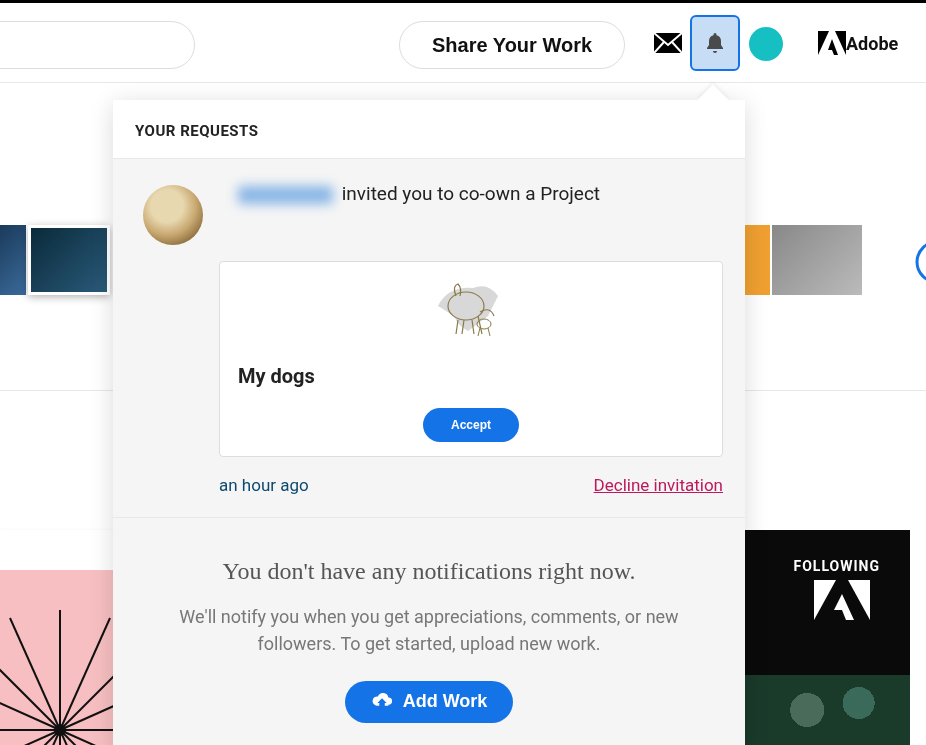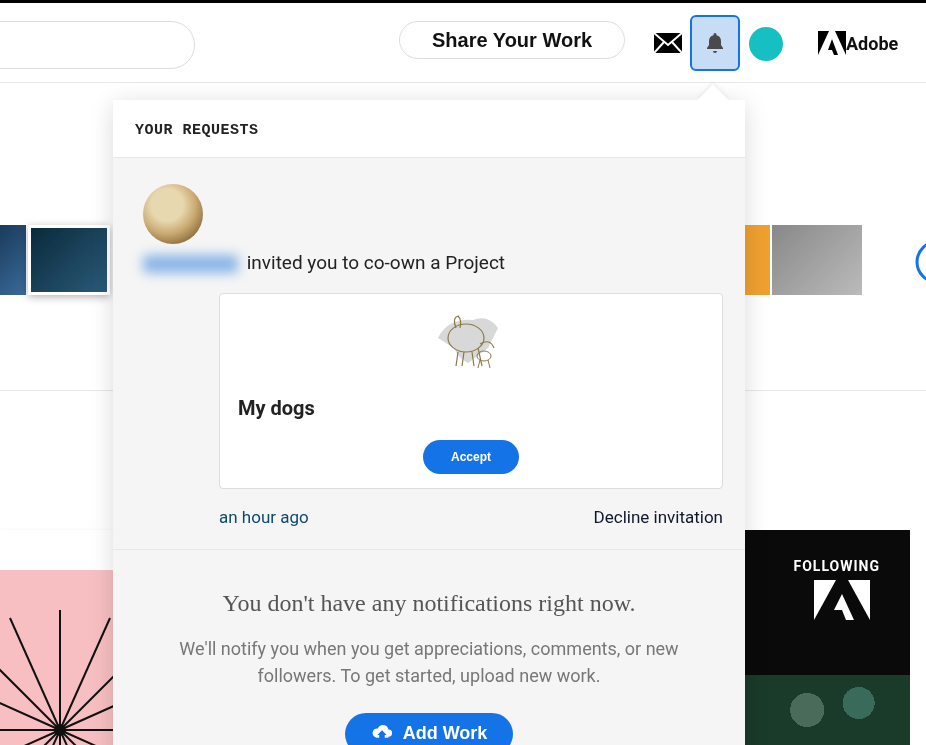--- a/index.html
+++ b/index.html
@@ -33,21 +33,21 @@
       width: 255px;
       height: 48px;
       border: 1px solid #ddd;
       border-radius: 24px;
       background: #fff;
     }
     .share-btn {
       position: absolute;
       left: 399px;
       top: 18px;
-      height: 38px;
+      height: 48px;
       padding: 0 32px;
       border: 1px solid #ddd;
       border-radius: 24px;
       background: #fff;
       font-size: 20px;
       font-weight: 700;
       color: #111;
       display: flex;
       align-items: center;
       cursor: pointer;
@@ -235,32 +235,30 @@
       box-shadow: -2px -2px 4px rgba(0,0,0,0.05);
     }
     .section-header {
       padding: 22px 22px 18px 22px;
       font-size: 15px;
       font-weight: 700;
       letter-spacing: 0.5px;
       color: #222;
       border-bottom: 1px solid #e8e8e8;
       background:#fff;
-      font-family:Liberation Mono, monospace;
     }
     .request-body {
       background: #f5f5f5;
       padding: 22px 22px 22px 30px;
       border-bottom: 1px solid #e8e8e8;
     }
     .req-row1 {
       display: flex;
       align-items:flex-start;
-      gap: 6px;
-      flex-direction: column;
+      gap: 35px;
     }
     .req-avatar {
       width: 60px; height: 60px;
       border-radius: 50%;
       background: radial-gradient(circle at 40% 35%, #e8d8b0 30%, #c8a870 55%, #8a6a3a 80%);
       flex: none;
       margin-top: 4px;
     }
     .req-text {
       font-size: 19px;
@@ -320,21 +318,22 @@
       justify-content:space-between;
       margin-top: 18px;
       margin-left: 76px;
       font-size: 17px;
     }
     .req-time {
       color: #0c4a6e;
       text-align: right;
     }
     .decline {
-      color: #0f172a;
+      color: #be185d;
+      text-decoration: underline;
       cursor: pointer;
     }
     .notif-body {
       background: #f5f5f5;
       padding: 40px 40px 30px 40px;
       text-align: center;
     }
     .notif-title {
       font-size: 24px;
       color: #555;

